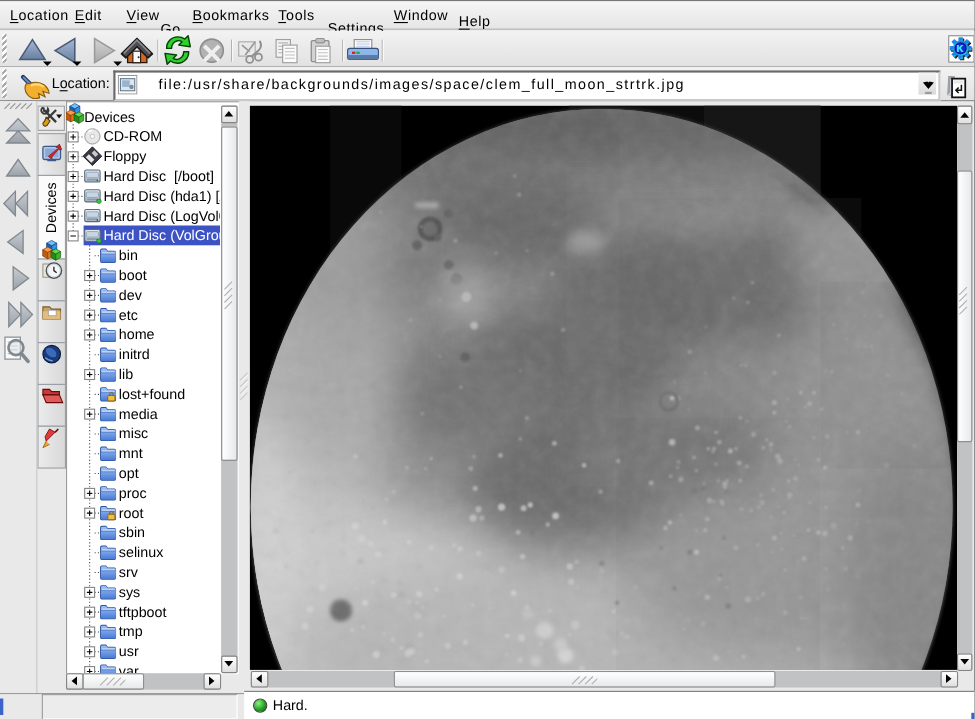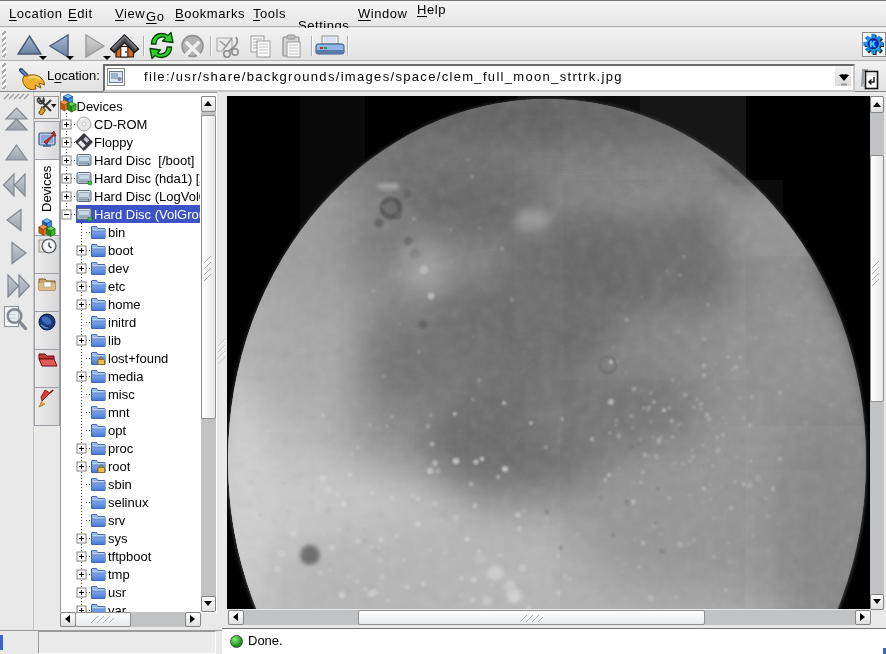--- a/index.html
+++ b/index.html
@@ -9,26 +9,26 @@
 .sb{background:#c0c2c4;}
 .sbtn{position:absolute;background:linear-gradient(#ffffff,#dfdfdf);border:1px solid #858585;border-radius:2px;}
 .sthumb{position:absolute;background:linear-gradient(90deg,#ffffff,#e6e8ea);border:1px solid #8f8f8f;border-radius:2px;}
 .sthumbh{position:absolute;background:linear-gradient(#ffffff,#e6e8ea);border:1px solid #8f8f8f;border-radius:2px;}
 </style></head><body>
 
 <div class="abs" style="left:0;top:0;width:886px;height:27px;background:linear-gradient(#f5f5f5,#e6e6e6);border-top:1px solid #777;border-bottom:1px solid #b0b0b0;box-sizing:border-box"></div>
 <span class="abs mi" style="left:9px;top:6px"><u>L</u>ocation</span>
 <span class="abs mi" style="left:68px;top:6px"><u>E</u>dit</span>
 <span class="abs mi" style="left:115px;top:6px"><u>V</u>iew</span>
-<span class="abs mi" style="left:146px;top:9px"><u>G</u>o</span>
+<span class="abs mi" style="left:146px;top:19px"><u>G</u>o</span>
 <span class="abs mi" style="left:175px;top:6px"><u>B</u>ookmarks</span>
 <span class="abs mi" style="left:253px;top:6px"><u>T</u>ools</span>
 <span class="abs mi" style="left:298px;top:18px"><u>S</u>ettings</span>
 <span class="abs mi" style="left:358px;top:6px"><u>W</u>indow</span>
-<span class="abs mi" style="left:417px;top:2px"><u>H</u>elp</span>
+<span class="abs mi" style="left:417px;top:12px"><u>H</u>elp</span>
 
 <div class="abs" style="left:0;top:28px;width:886px;height:32px;background:linear-gradient(#f2f2f2,#e2e2e2);border-bottom:1px solid #b0b0b0"></div>
 <div class="abs grip" style="left:2px;top:31px;height:26px"></div>
 <svg class="abs" style="left:0;top:28px" width="400" height="32" viewBox="0 0 400 32">
 <defs>
 <linearGradient id="btri" x1="0" y1="0" x2="0" y2="1">
  <stop offset="0" stop-color="#a8b8d8"></stop>
         <stop offset="1" stop-color="#68809f"></stop>
 </linearGradient>
 <linearGradient id="gtri" x1="0" y1="0" x2="0" y2="1">
@@ -971,14 +971,14 @@
   </svg>
 <svg class="abs" style="left:217px;top:338px" width="10" height="26" viewBox="0 0 10 26">
     <path d="M1 8 l7 -7 M1 14 l7 -7 M1 20 l7 -7 M1 26 l7 -7" stroke="#c8c8c8" stroke-width="1"></path>
     <path d="M2 9 l7 -7 M2 15 l7 -7 M2 21 l7 -7" stroke="#fdfdfd" stroke-width="0.8"></path>
   </svg>
 <div class="abs" style="left:0;top:630px;width:886px;height:1px;background:#9a9a9a"></div>
 <div class="abs" style="left:38px;top:631px;width:176px;height:21px;background:#ececec;border:1px solid #9a9a9a;border-bottom-color:#fff;border-right-color:#fff"></div>
 <div class="abs" style="left:0;top:635px;width:3px;height:15px;background:#3c64c8"></div>
 <div class="abs" style="left:222px;top:628px;width:664px;height:26px;background:#fff;border-top:1px solid #777"></div>
 <div class="abs" style="left:230px;top:635px;width:11px;height:11px;border-radius:50%;background:radial-gradient(circle at 35% 30%,#8cf07e,#1f9a1f 60%,#0a6a0a);border:1px solid #444"></div>
-<span class="abs" style="left:248px;top:633px">Done.</span>
+<span class="abs" style="left:248px;top:633px">Hard.</span>
 <div class="abs" style="left:883px;top:648px;width:3px;height:6px;background:#3c64c8"></div>
 
 </body></html>

